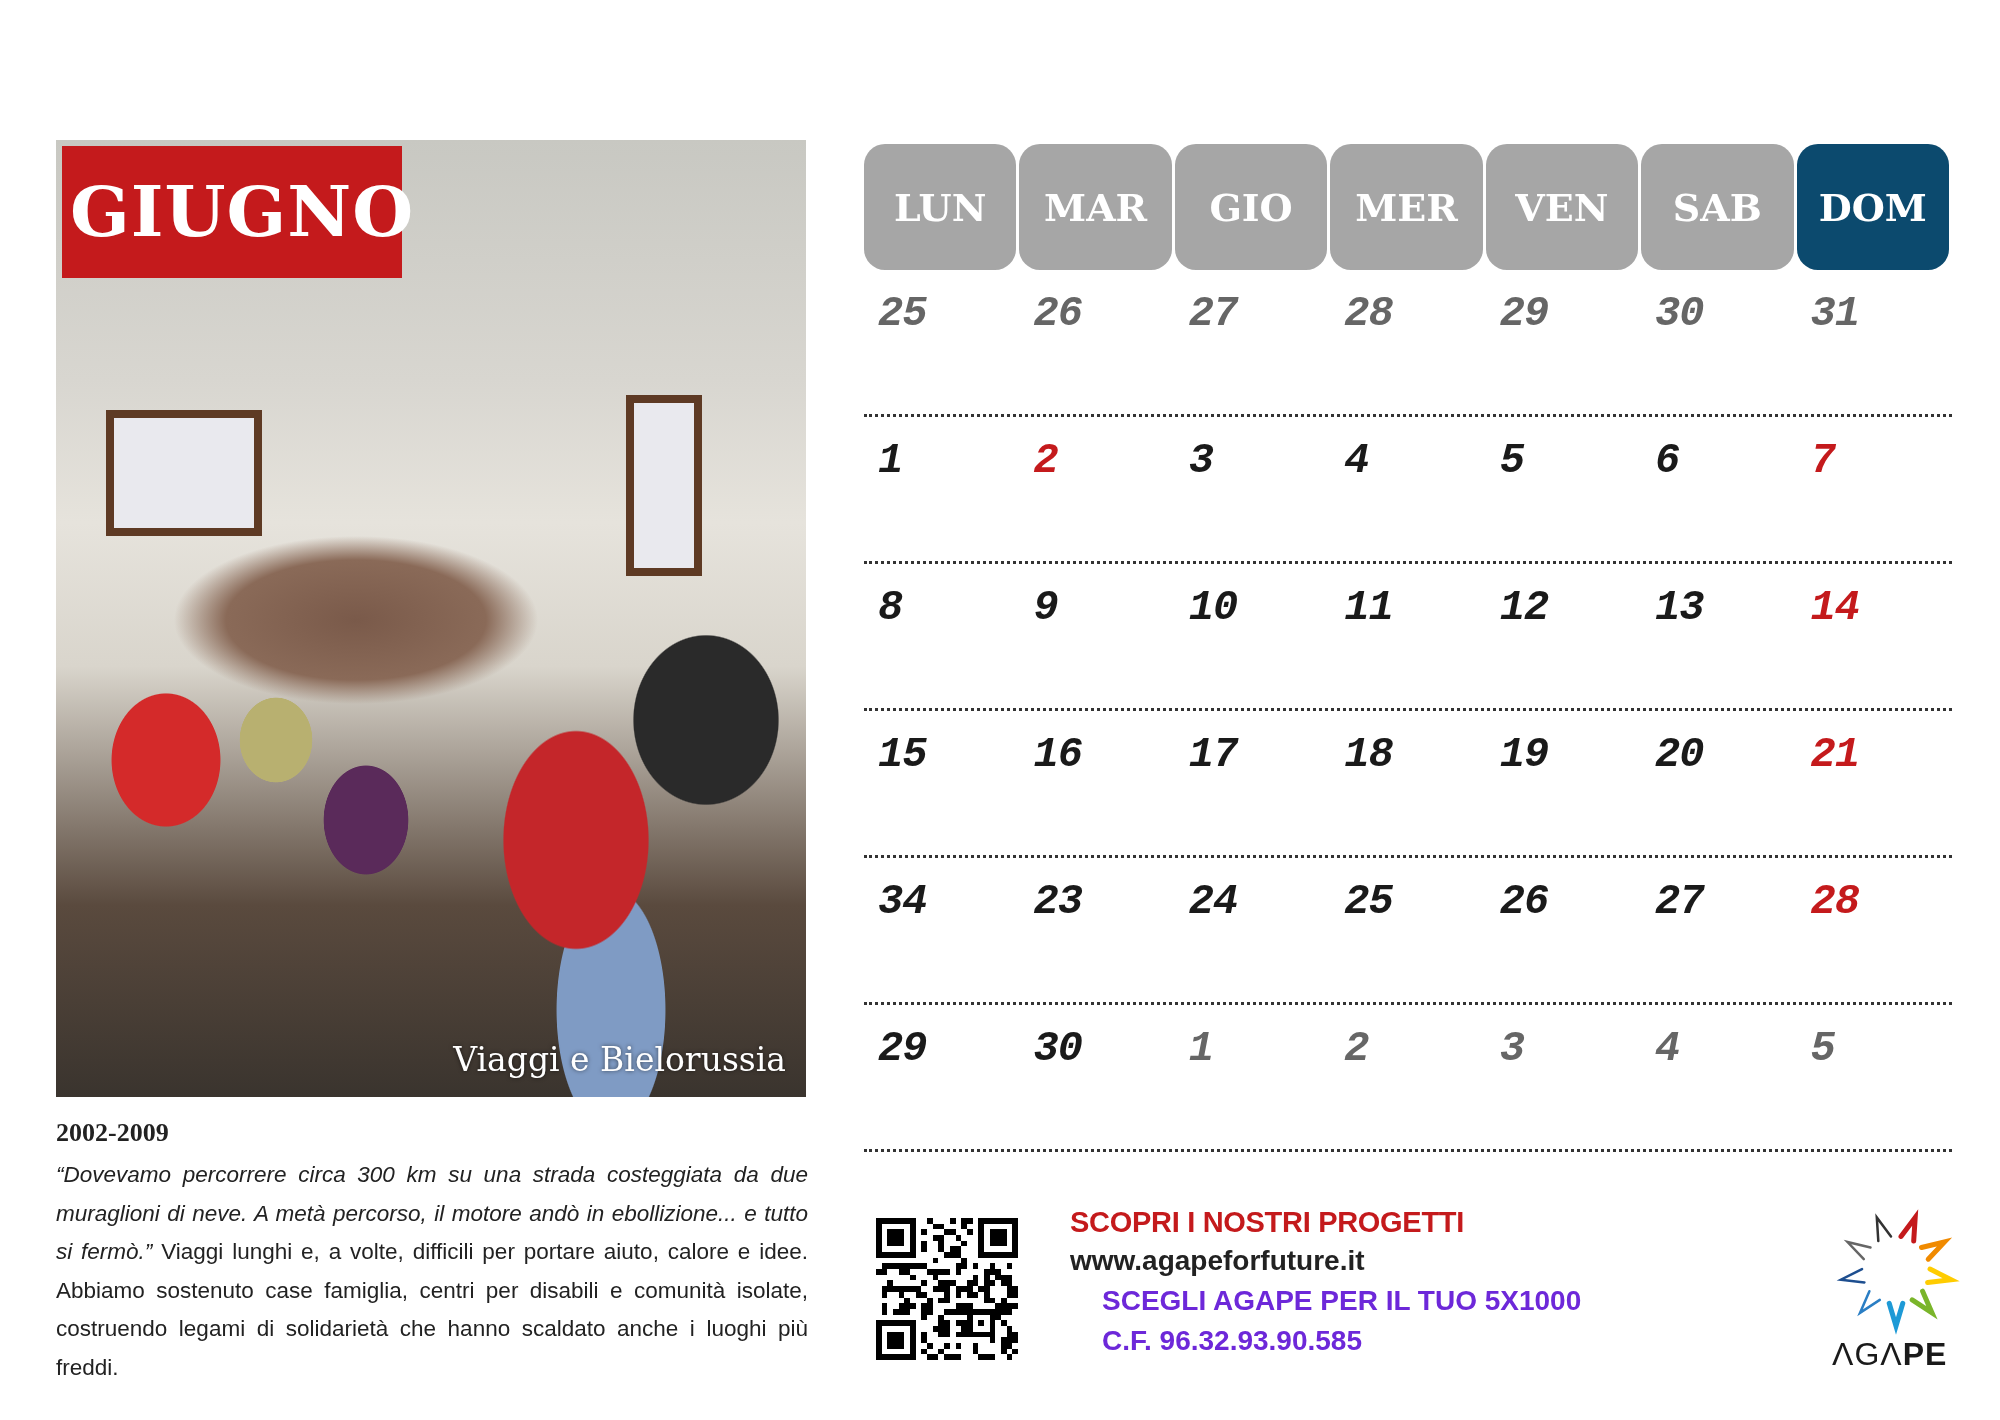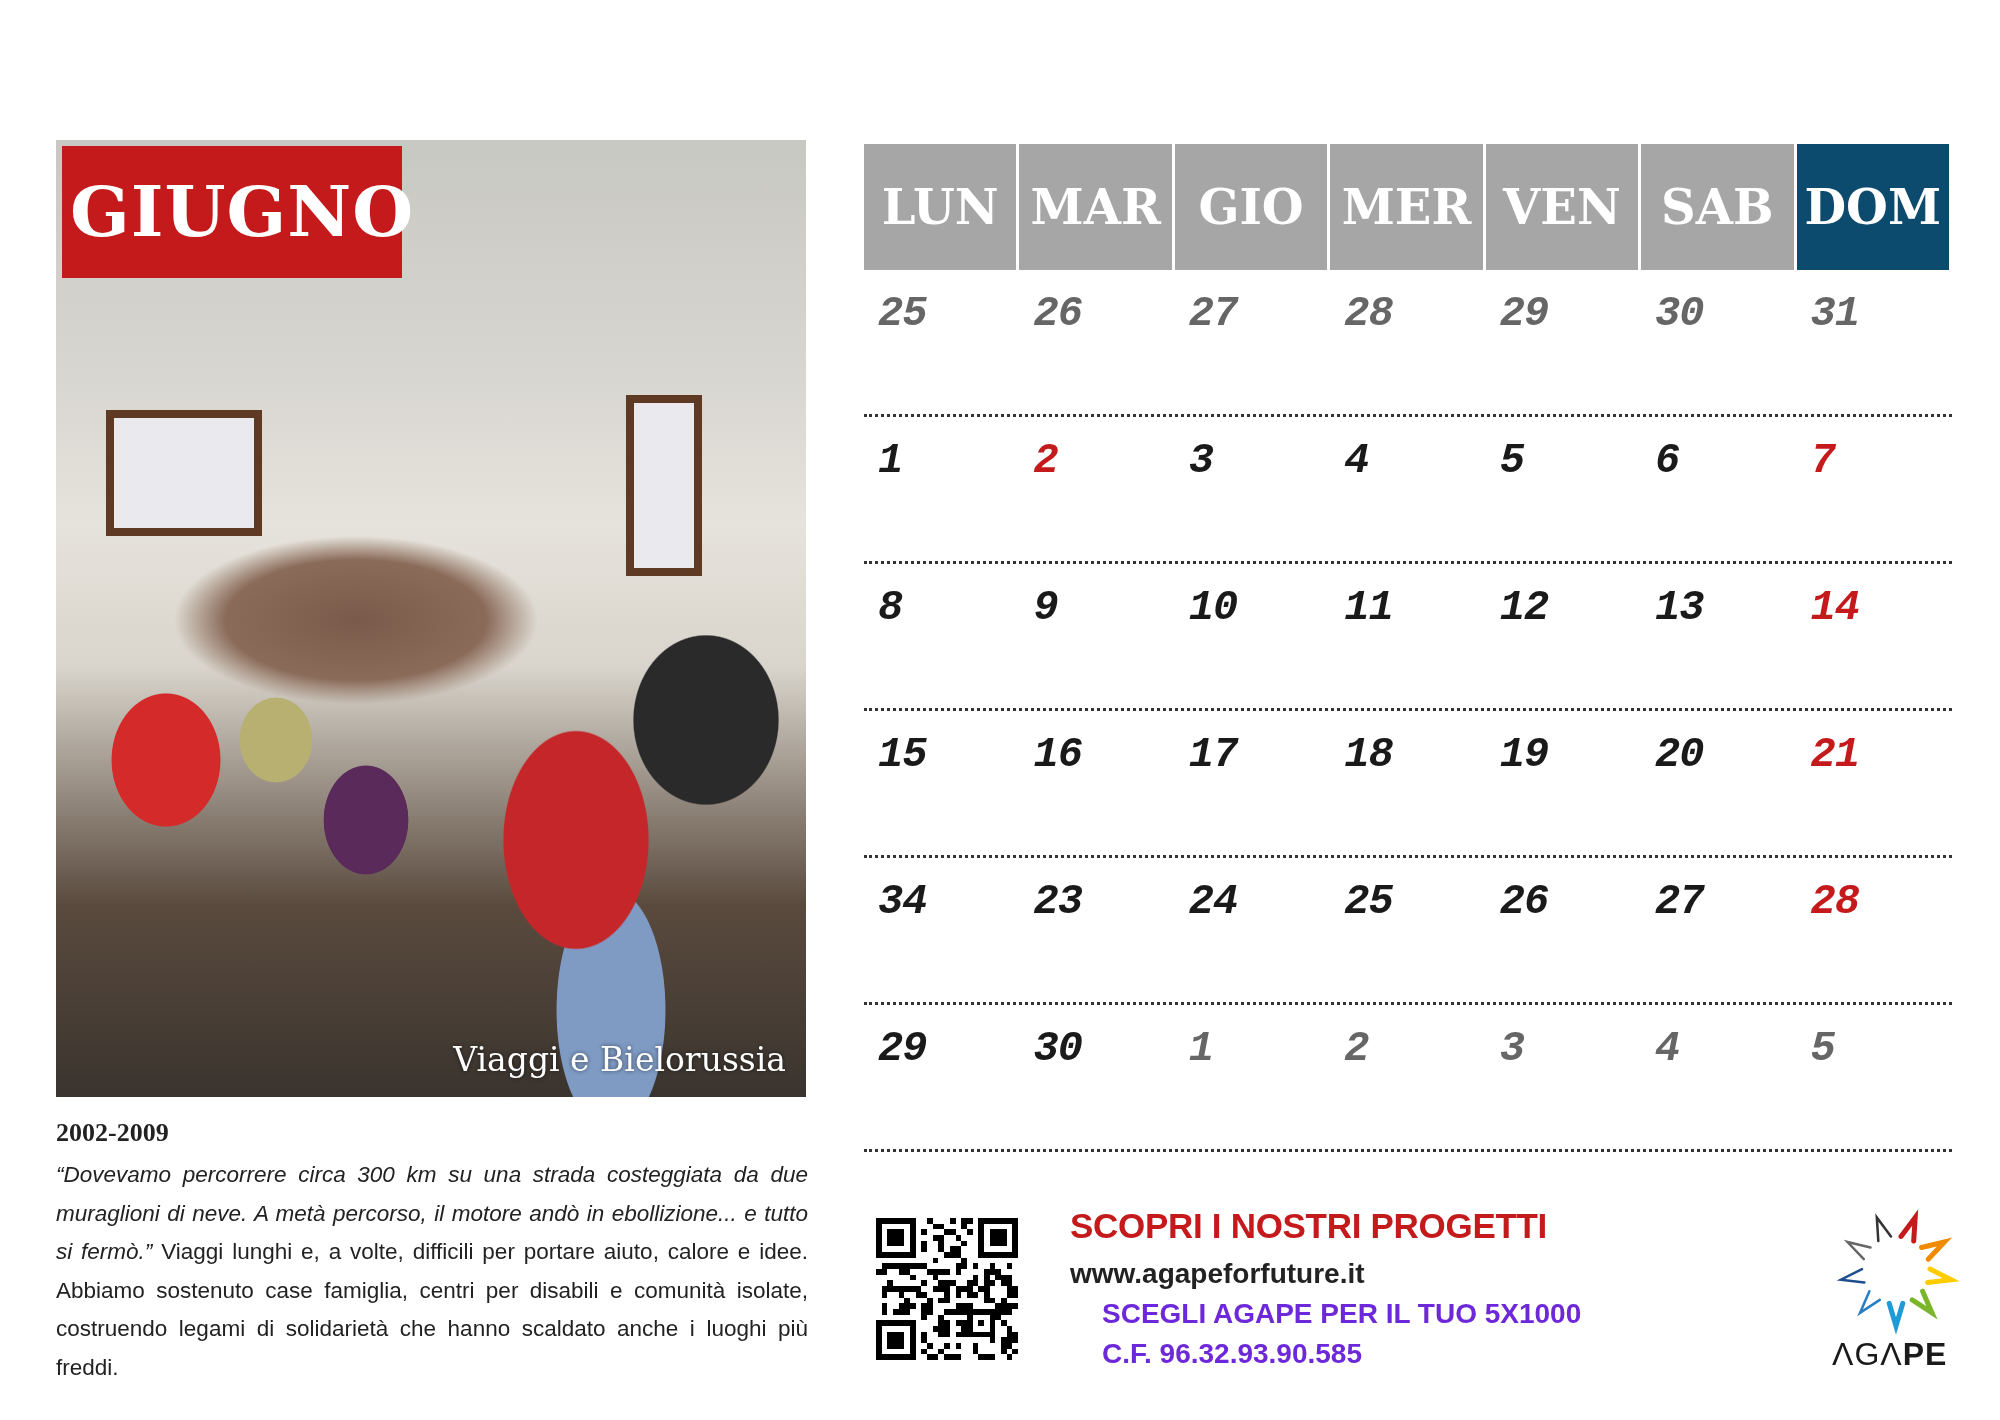--- a/index.html
+++ b/index.html
@@ -24,32 +24,32 @@
   .caption { position:absolute; right:20px; bottom:18px; color:#ffffff; font-family:"DejaVu Serif", serif; font-size:33px;
     text-shadow:0 0 4px rgba(0,0,0,0.6); }
 
   .desc { position:absolute; left:56px; top:1118px; width:752px; color:#222222; }
   .desc-year { font-family:Liberation Serif, serif; font-weight:bold; font-size:26px; color:#222; margin-bottom:8px; }
   .desc-text { font-family:"Liberation Sans", sans-serif; font-size:22.5px; line-height:38.5px; text-align:justify; color:#222; }
   .desc-text em { font-style:italic; }
 
   .cal { position:absolute; left:864px; top:144px; width:1088px; }
   .cal-head { display:flex; height:126px; }
-  .cal-head .day { flex:1; background:#a6a6a6; color:#ffffff; font-family:"DejaVu Serif", serif; font-weight:bold; font-size:48px;
-    display:flex; align-items:center; justify-content:center; margin-right:3px; }
+  .cal-head .day { flex:1; background:#a6a6a6; color:#ffffff; font-family:"DejaVu Serif", serif; font-weight:bold; font-size:38px;
+    display:flex; align-items:center; justify-content:center; margin-right:3px;border-radius:21px; }
   .cal-head .day:last-child { margin-right:3px; background:#0c4a6e; }
   .week { display:flex; height:144px; border-bottom:3px dotted #333333; }
   .cell { flex:1; padding-left:14px; padding-top:20px; font-family:Liberation Mono, monospace; font-weight:bold; font-style:italic;
     font-size:42px; color:#1a1a1a; letter-spacing:-1px; }
   .cell.other { color:#666666; }
   .cell.holiday { color:#c41a1c; }
 
   .qr { position:absolute; left:876px; top:1218px; width:142px; height:142px; }
   .promo { position:absolute; left:1070px; top:1206px; }
-  .promo-title { font-family:"Liberation Sans", sans-serif; font-weight:bold; font-size:35px; color:#c41a1c; margin-bottom:12px; letter-spacing:-0.3px; }
+  .promo-title { font-family:"Liberation Sans", sans-serif; font-weight:bold; font-size:29px; color:#c41a1c; margin-bottom:6px; letter-spacing:-0.3px; }
   .promo-url { font-family:"Liberation Sans", sans-serif; font-weight:bold; font-size:28px; color:#222222; margin-bottom:8px; }
   .promo-line { font-family:"Liberation Sans", sans-serif; font-weight:bold; font-size:28px; color:#6d28d9; margin-bottom:8px;margin-left:32px; }
 
   .logo { position:absolute; left:1826px; top:1208px; width:140px; height:170px; }
   .logo-word { position:absolute; left:6px; top:128px; font-family:"Liberation Sans", sans-serif; font-size:32px; color:#1a1a1a; letter-spacing:1px; }
   .logo-word b { font-weight:bold; }
 </style>
 </head>
 <body>
 

